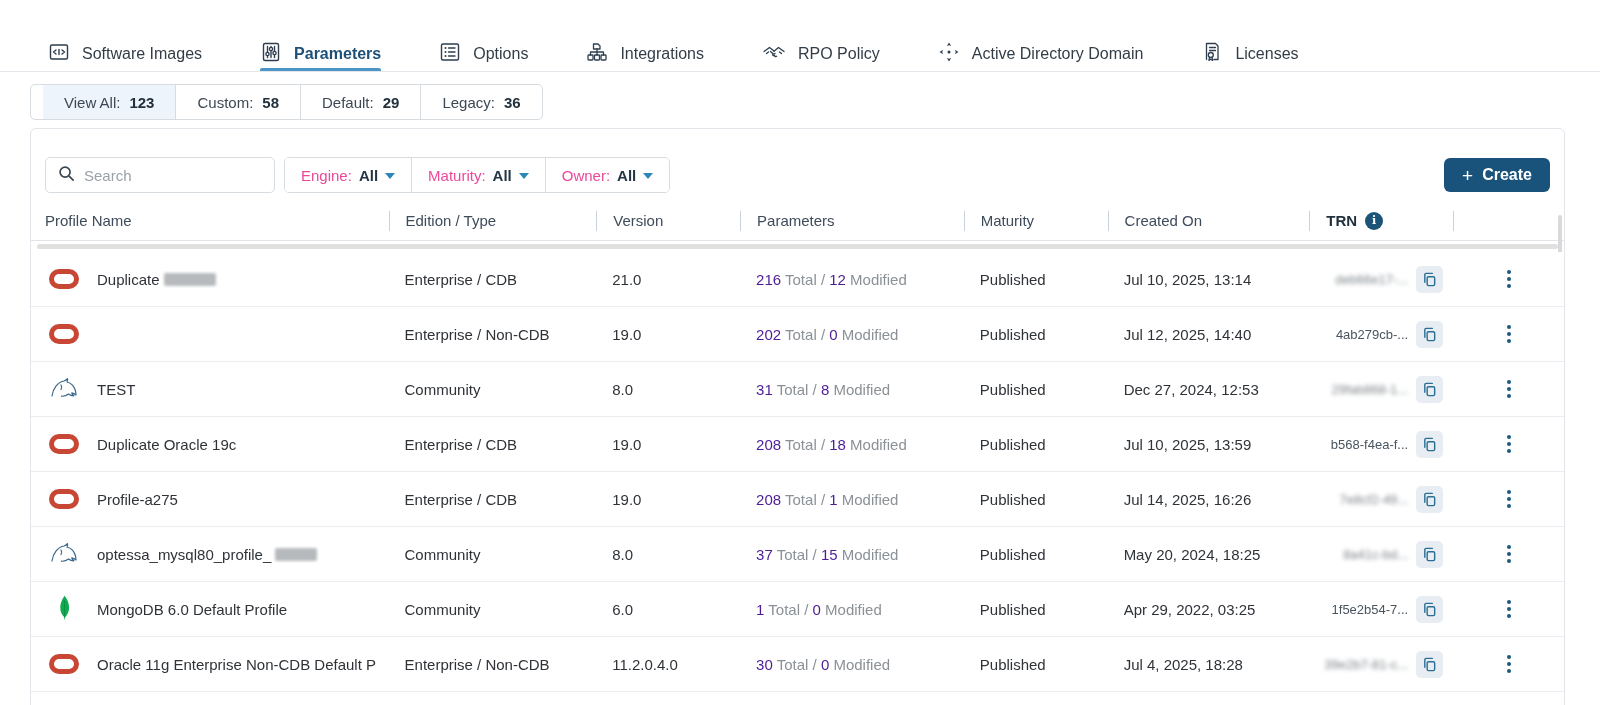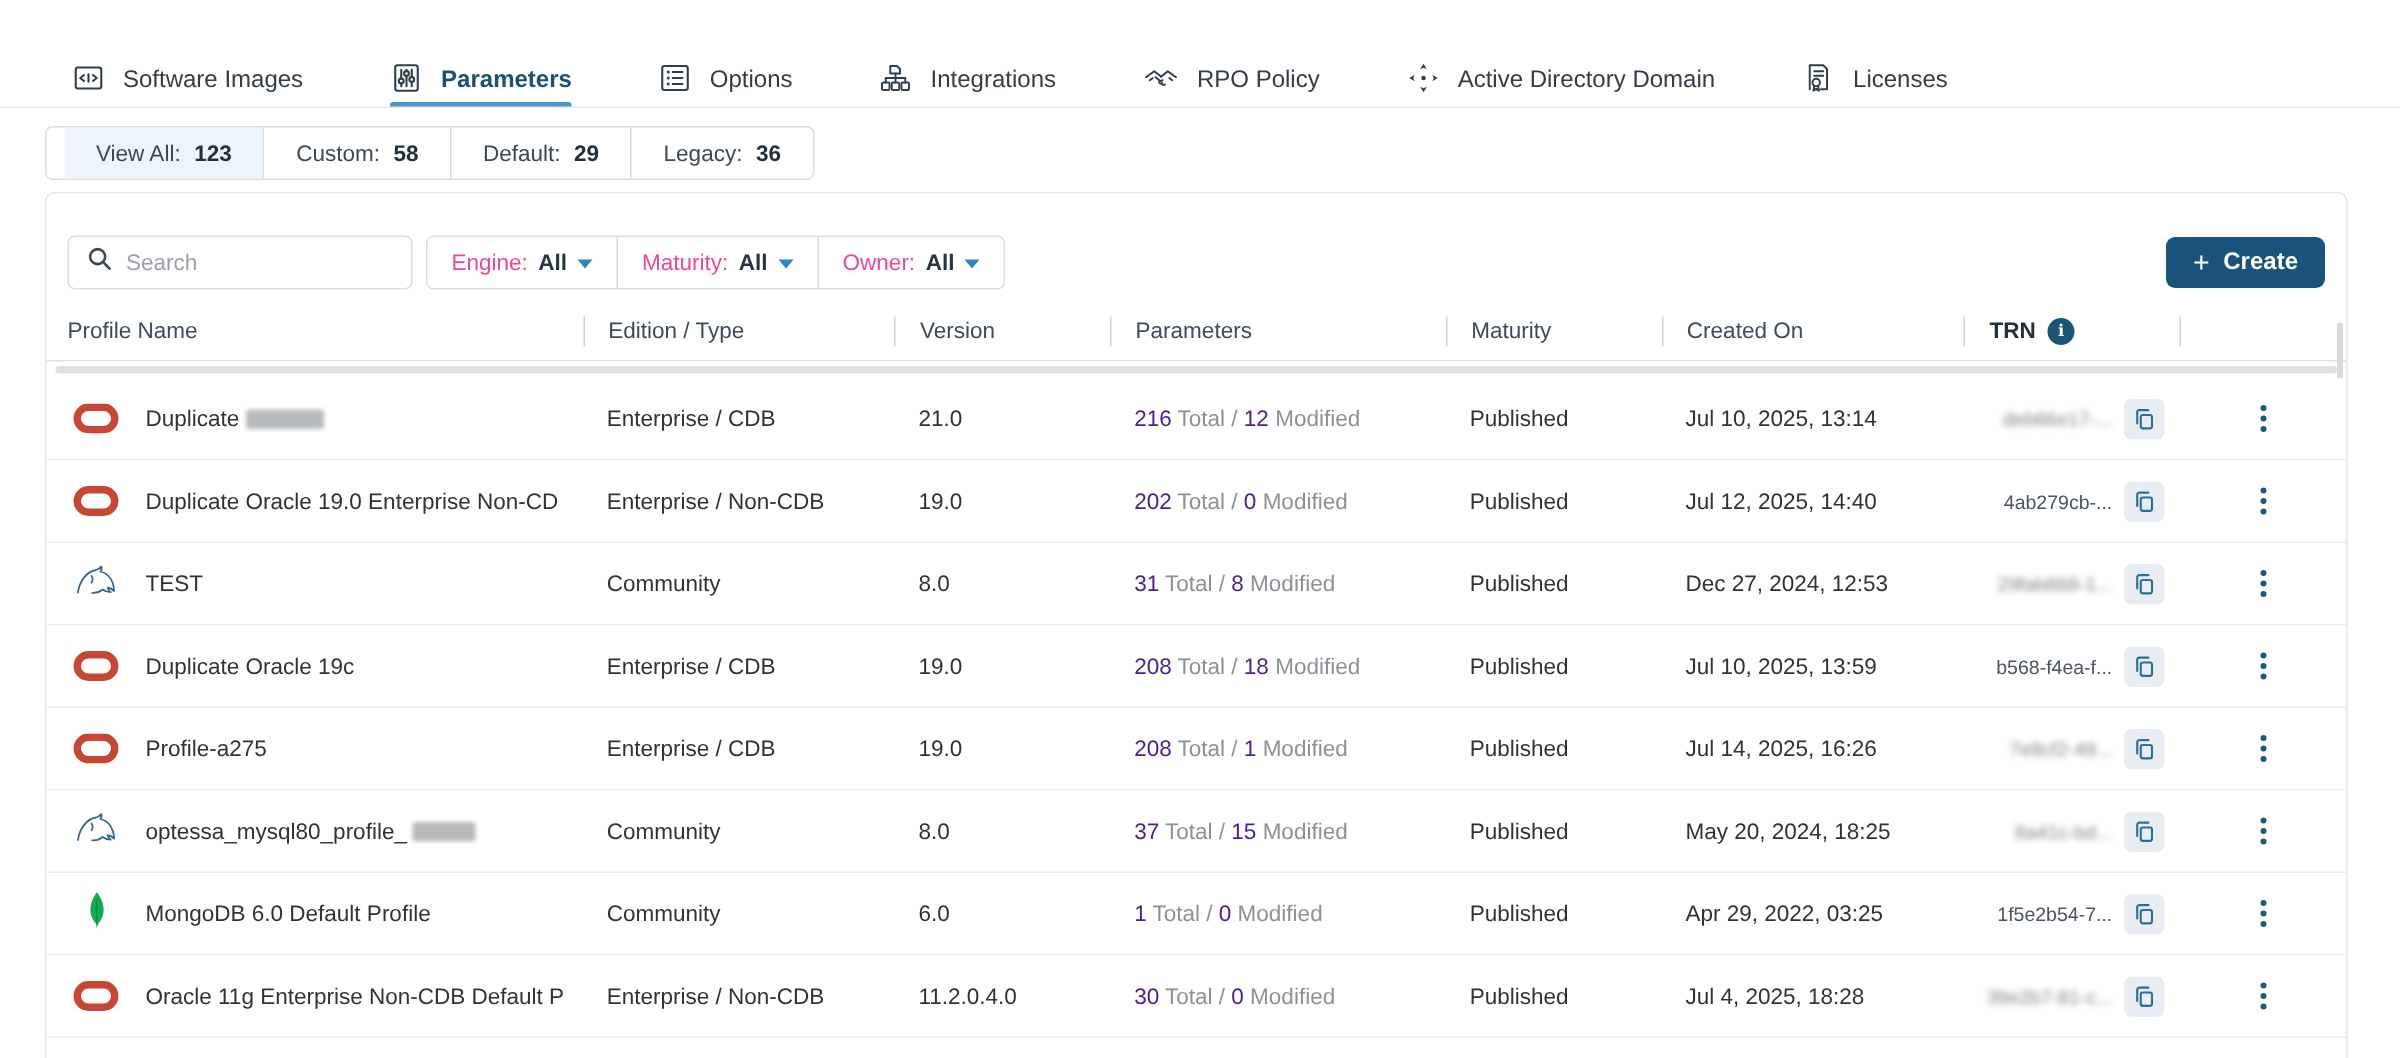--- a/index.html
+++ b/index.html
@@ -298,24 +298,20 @@
       </span>
     </div>
   </div>
 
   <div class="row eng-oracle">
     <div class="cell c-name">
       <span class="eng-ic">
         <span class="ic-oracle"></span>
 
       </span>
-      <span class="name-wrap">
-        <span class="name-text">Duplicate Oracle 19.0 Enterprise Non-CD</span>
-
-      </span>
     </div>
     <div class="cell c-ed edition">Enterprise / Non-CDB</div>
     <div class="cell c-ver version">19.0</div>
     <div class="cell c-par">
       <span class="p-num p-total">202</span>
       <span class="p-word">Total /</span>
       <span class="p-num p-mod">0</span>
       <span class="p-word">Modified</span>
     </div>
     <div class="cell c-mat maturity">Published</div>

